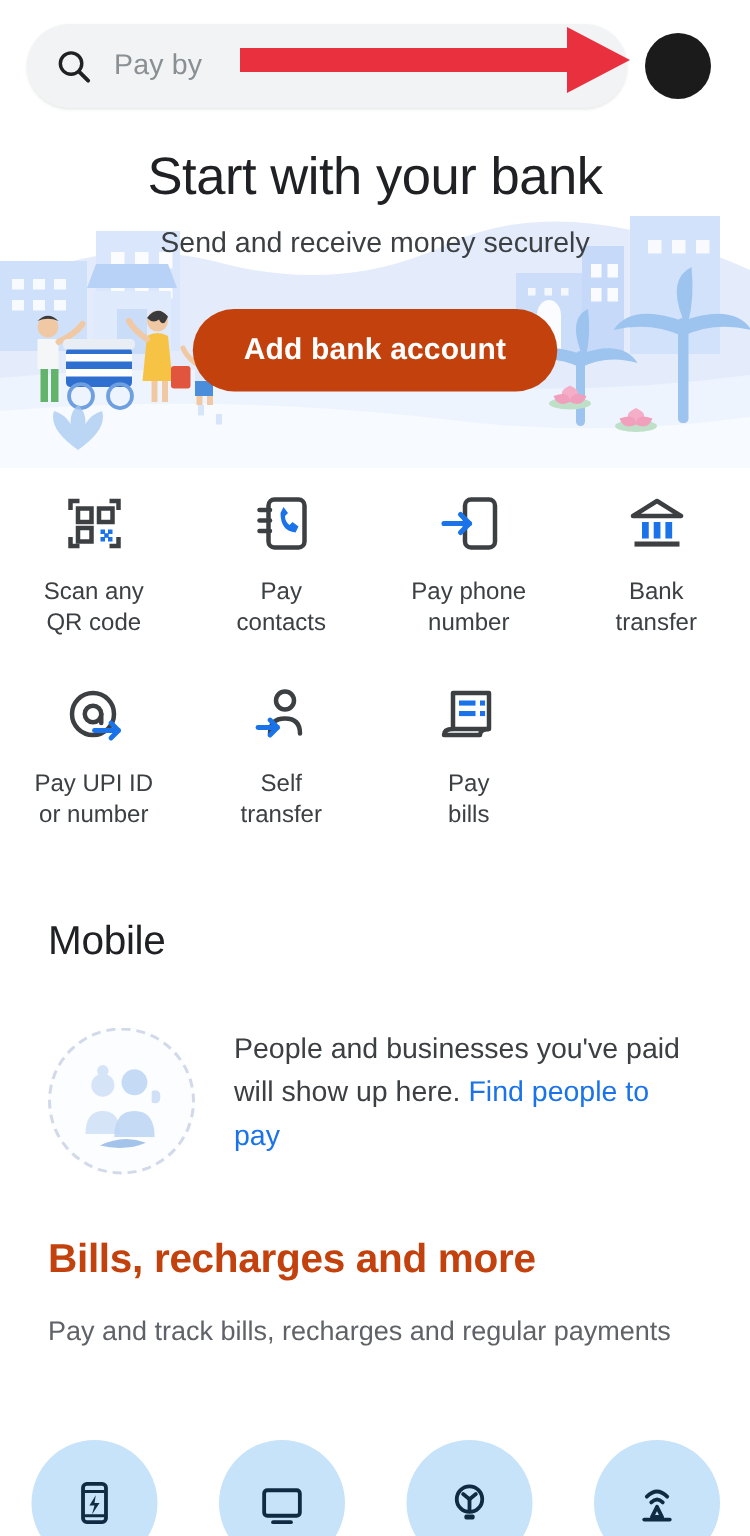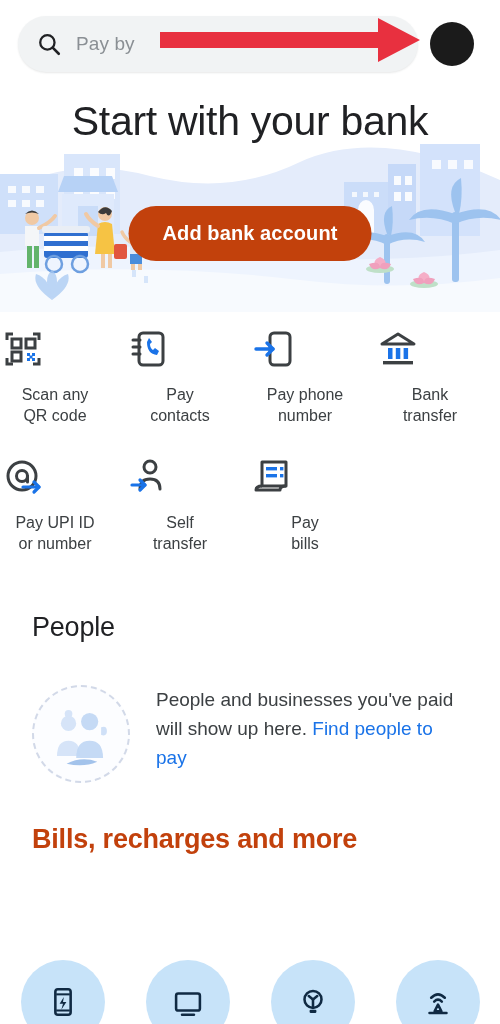--- a/index.html
+++ b/index.html
@@ -36,40 +36,40 @@
   .annot-arrow { position: absolute; left: 160px; top: 18px; width: 260px; height: 44px; pointer-events: none; }
 
   
   .hero {
     position: absolute; top: 84px; left: 0; width: 500px; height: 228px;
     overflow: hidden; background: #ffffff;
   }
   .hero-art { position: absolute; inset: 0; }
   .hero-title {
     position: absolute; top: 14px; left: 0; width: 500px; text-align: center;
-    font-size: 41px; color: #202124; letter-spacing: -.3px; z-index: 3;
+    font-size: 35px; color: #202124; letter-spacing: -.3px; z-index: 3;
   }
   .hero-sub {
     position: absolute; top: 68px; left: 0; width: 500px; text-align: center;
     font-size: 19px; color: #3c4043; z-index: 3;
   }
   .hero-btn {
     position: absolute; top: 122px; left: 50%; transform: translateX(-50%);
     background: #c2410c; color: #fff; font-size: 20px; font-weight: bold;
     border: none; border-radius: 30px; padding: 16px 34px; cursor: pointer;
     z-index: 4; white-space: nowrap; letter-spacing: .1px;
     font-family: "Liberation Sans", sans-serif;
   }
 
   
   .actions {
     position: absolute; top: 326px; left: 0; width: 500px;
     display: grid; grid-template-columns: repeat(4, 1fr); row-gap: 28px;
   }
-  .action { display: flex; flex-direction: column; cursor: pointer; }
+  .action { display: flex; flex-direction: column; align-items: center; cursor: pointer; }
   .action-icon { width: 46px; height: 46px; display: flex; align-items: center; justify-content: center; }
   .action-label {
     margin-top: 12px; font-size: 16px; line-height: 21px; color: #3c4043;
     text-align: center; max-width: 110px; white-space: pre-line;
   }
 
   
   .sec-recents { position: absolute; top: 612px; left: 0; width: 500px; }
   .sec-title { font-size: 27px; color: #202124; padding-left: 32px; letter-spacing: -.2px; }
   .recents-body { display: flex; align-items: flex-start; padding: 42px 28px 0 32px; }
@@ -227,20 +227,21 @@
         <path d="M52 216 q20 -14 16 -26 q-14 4 -16 26 Z"></path>
       </g>
       <g fill="#cfe0fa" opacity=".8">
         <rect x="132" y="186" width="4" height="7"></rect>
           <rect x="144" y="192" width="4" height="7"></rect>
         <rect x="296" y="150" width="4" height="6"></rect>
           <rect x="308" y="156" width="4" height="6"></rect>
       </g>
     </svg>
     <div class="hero-title">Start with your bank</div>
+    <div class="hero-sub">Send and receive money securely</div>
     <button class="hero-btn">Add bank account</button>
   </div>
 
   <div class="actions">
 
     <div class="action">
       <span class="action-icon">
         <svg viewBox="0 0 44 44" width="44" height="44">
           <g fill="none" stroke="#3c4043" stroke-width="3">
             <path d="M6 13V7h6"></path>
@@ -355,21 +356,21 @@
         </svg>
       </span>
       <span class="action-label">Pay
 bills</span>
     </div>
 
 
   </div>
 
   <div class="sec-recents">
-    <div class="sec-title">People</div>
+    <div class="sec-title">Mobile</div>
     <div class="recents-body">
       <div class="recents-circle">
         <svg viewBox="0 0 98 98" width="94" height="94">
           <g fill="#cfe0f7" opacity=".85">
             <circle cx="36" cy="38" r="8"></circle>
             <path d="M24 72 q0-16 12-16 q12 0 12 16 Z"></path>
             <circle cx="36" cy="28" r="4"></circle>
           </g>
           <g fill="#bfd6f4" opacity=".9">
             <circle cx="58" cy="36" r="9"></circle>
@@ -380,20 +381,21 @@
         </svg>
       </div>
       <div class="recents-text">
         <span>People and businesses you've paid will show up here. </span><span class="recents-link">Find people to pay</span>
       </div>
     </div>
   </div>
 
   <div class="sec-bills">
     <div class="bills-title">Bills, recharges and more</div>
+    <div class="bills-sub">Pay and track bills, recharges and regular payments</div>
     <div class="bills-row">
 
       <div class="bill-cat">
         <div class="bill-circle">
           <svg viewBox="0 0 40 40" width="34" height="34">
             <rect x="11" y="5" width="18" height="30" rx="3" fill="none" stroke="#102a43" stroke-width="3"></rect>
             <line x1="12" y1="11" x2="28" y2="11" stroke="#102a43" stroke-width="2.4"></line>
             <line x1="12" y1="30" x2="28" y2="30" stroke="#102a43" stroke-width="2.4"></line>
             <path d="M21 14 L16 22 h4 l-2 7 6-9 h-4 Z" fill="#102a43"></path>
           </svg>

